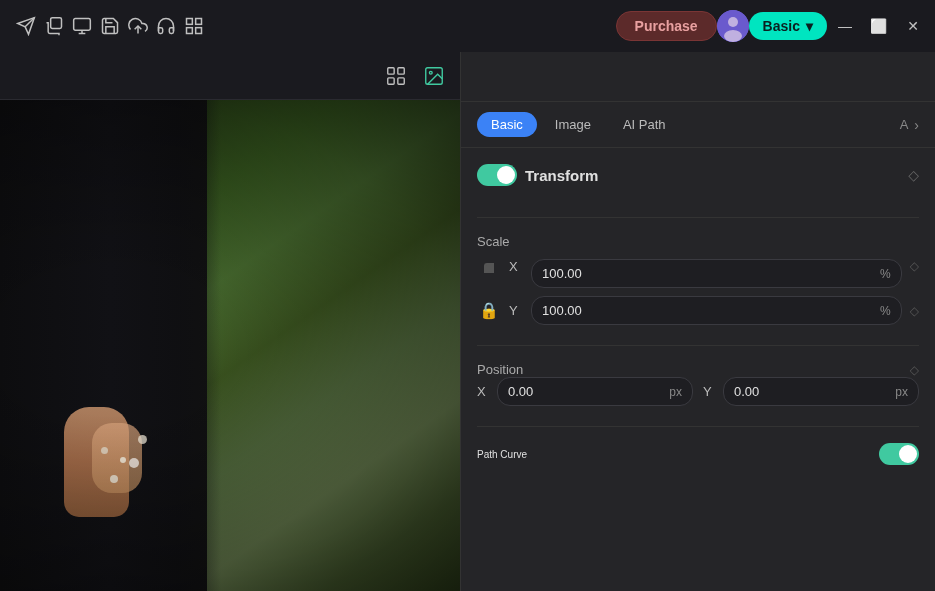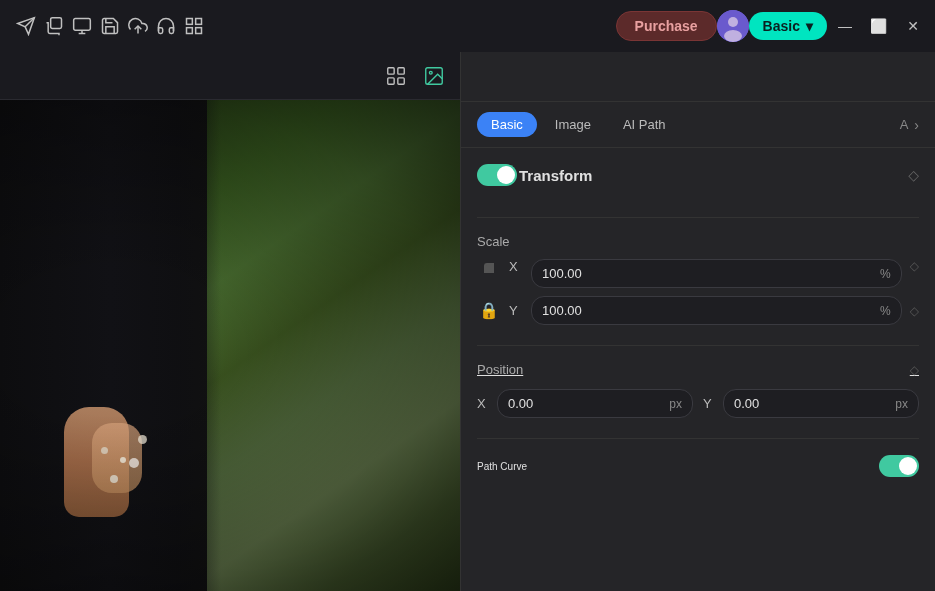--- a/index.html
+++ b/index.html
@@ -191,21 +191,21 @@
       padding: 16px;
     }
     .panel-content::-webkit-scrollbar { width: 4px; }
     .panel-content::-webkit-scrollbar-track { background: #252528; }
     .panel-content::-webkit-scrollbar-thumb { background: #444; border-radius: 2px; }
 
     
     .section-header {
       display: flex;
       align-items: center;
-      gap: 2px;
+      gap: 8px;
       margin-bottom: 31px;
     }
     .section-title {
       font-size: 15px;
       font-weight: 600;
       color: #e0e0e0;
     }
     .section-icon {
       color: #666;
       font-size: 14px;
@@ -492,21 +492,21 @@
             <span>100.00</span>
             <span class="field-unit">%</span>
           </div>
           <span class="diamond-icon">◇</span>
         </div>
       </div>
 
       <div class="divider"></div>
 
       <div class="form-group">
-        <div style="display:flex;align-items:center;margin-bottom:12px;text-decoration:underline;">
+        <div style="display:flex;align-items:center;">
           <span class="form-label" style="margin-bottom:0;">Position</span>
           <div class="section-spacer"></div>
           <span class="diamond-icon">◇</span>
         </div>
 
         <div class="position-row">
           <div class="pos-group">
             <span class="axis-label">X</span>
             <div class="field-input">
               <span>0.00</span>

